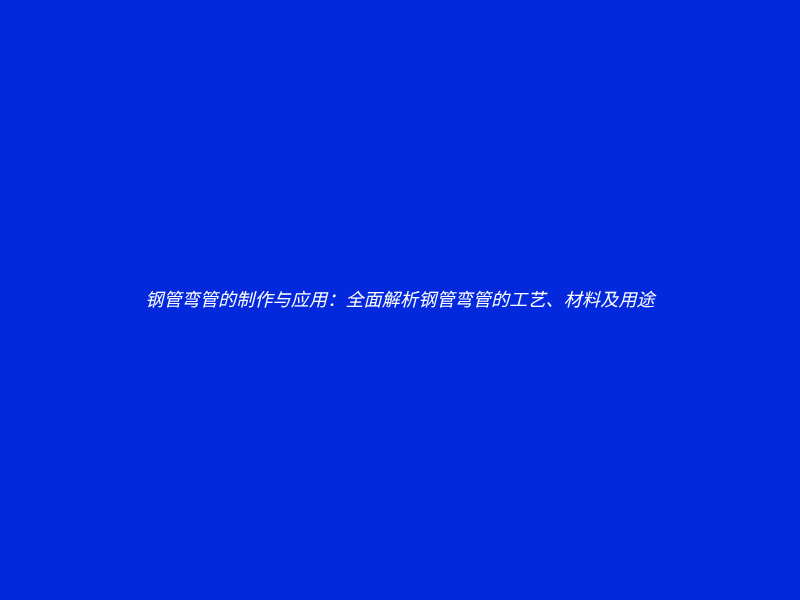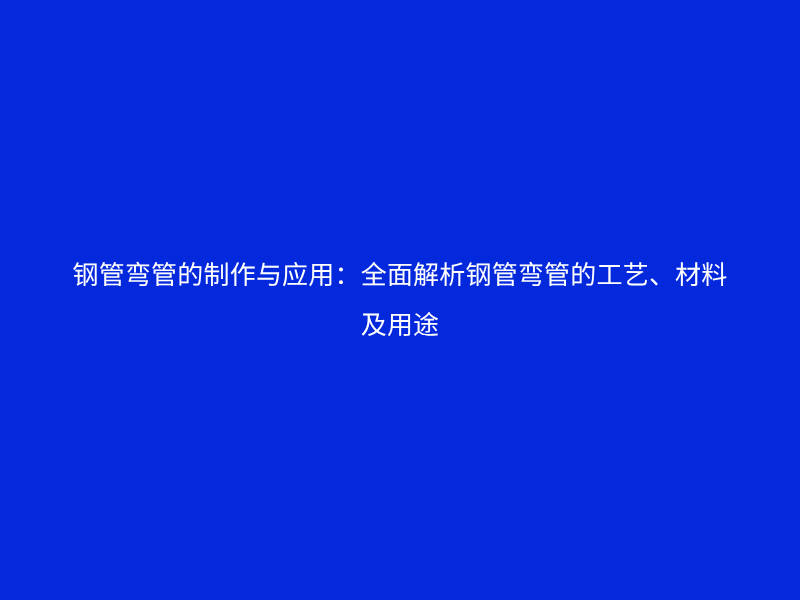--- a/index.html
+++ b/index.html
@@ -31,27 +31,28 @@
     box-sizing: border-box;
     width: 700px;
     padding: 0 4px;
     text-align: center;
   }
 
   #slide-title {
     margin: 16px;
     color: #FFFFFF;
     font-family: "DejaVu Sans", "Liberation Sans", sans-serif;
-    font-size: 26px;
+    font-size: 18px;
     font-weight: 400;
     line-height: 50px;
     letter-spacing: 0.2px;
     text-align: center;
     word-break: break-all;
     white-space: normal;
+    font-style: italic;
     -webkit-font-smoothing: antialiased;
   }
 </style>
 </head>
 <body>
 
 <div id="slide-root" style="background: rgb(4, 41, 220);">
 
   <div id="title-block">
 

